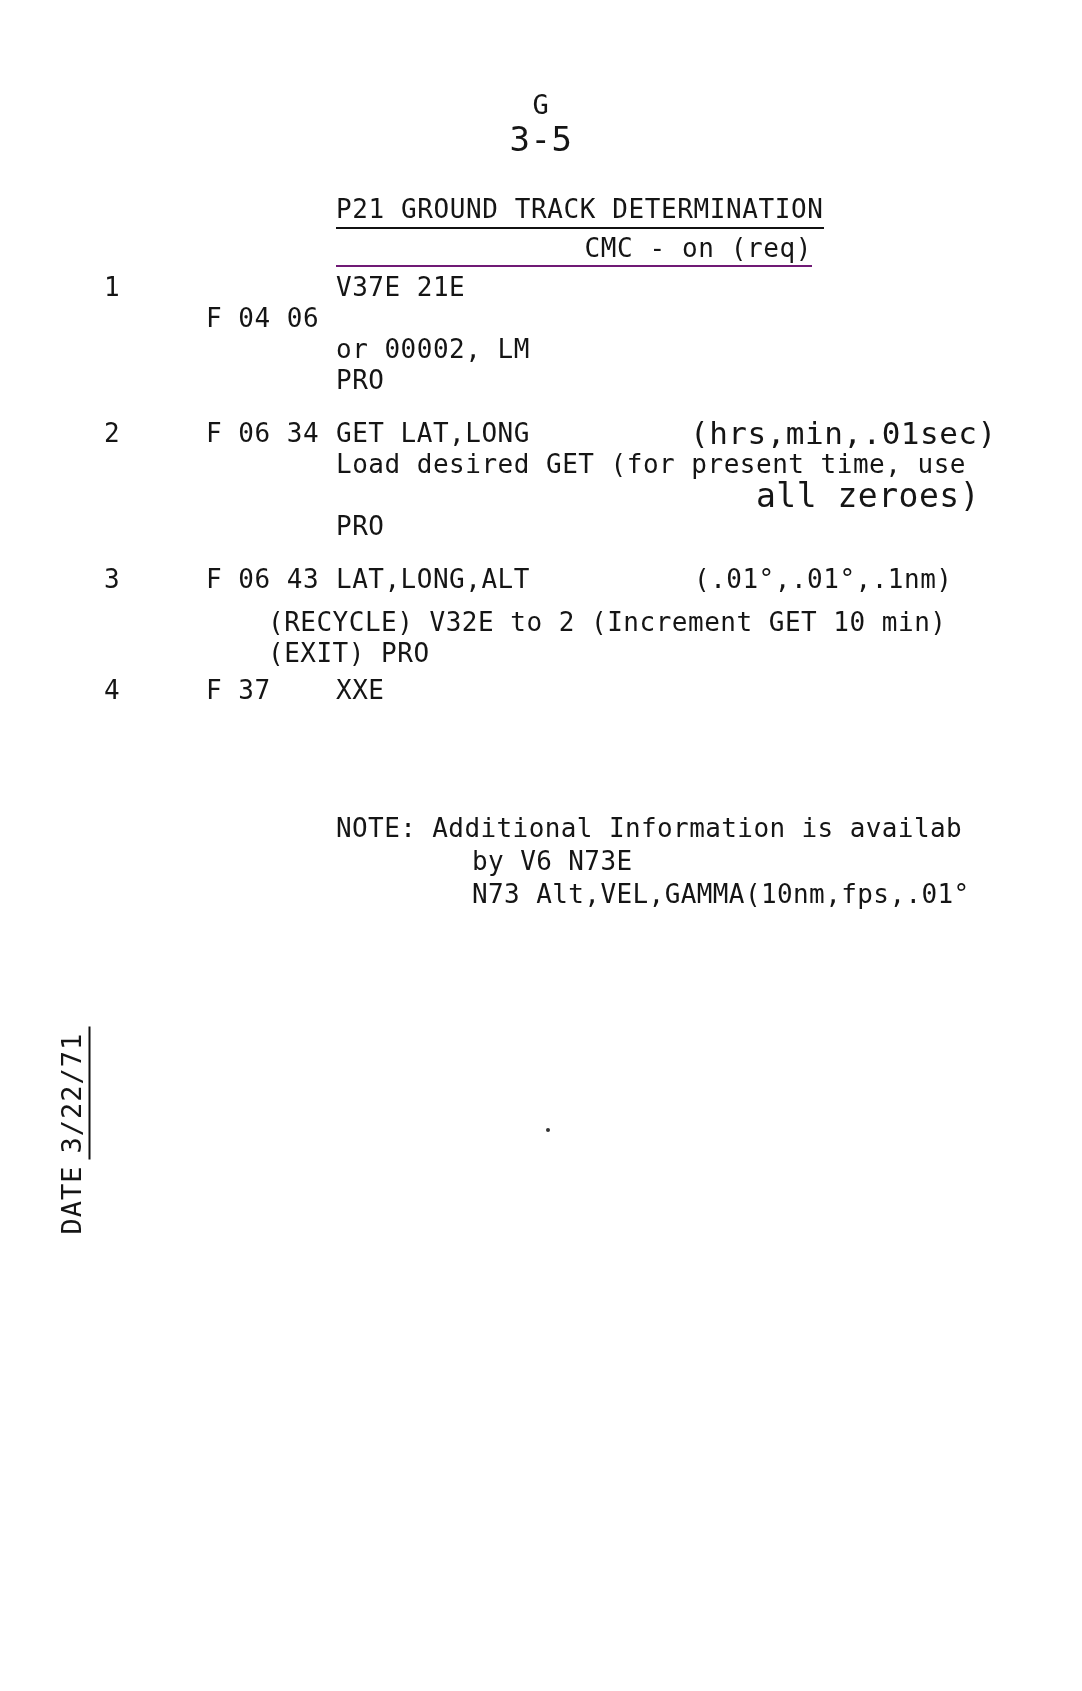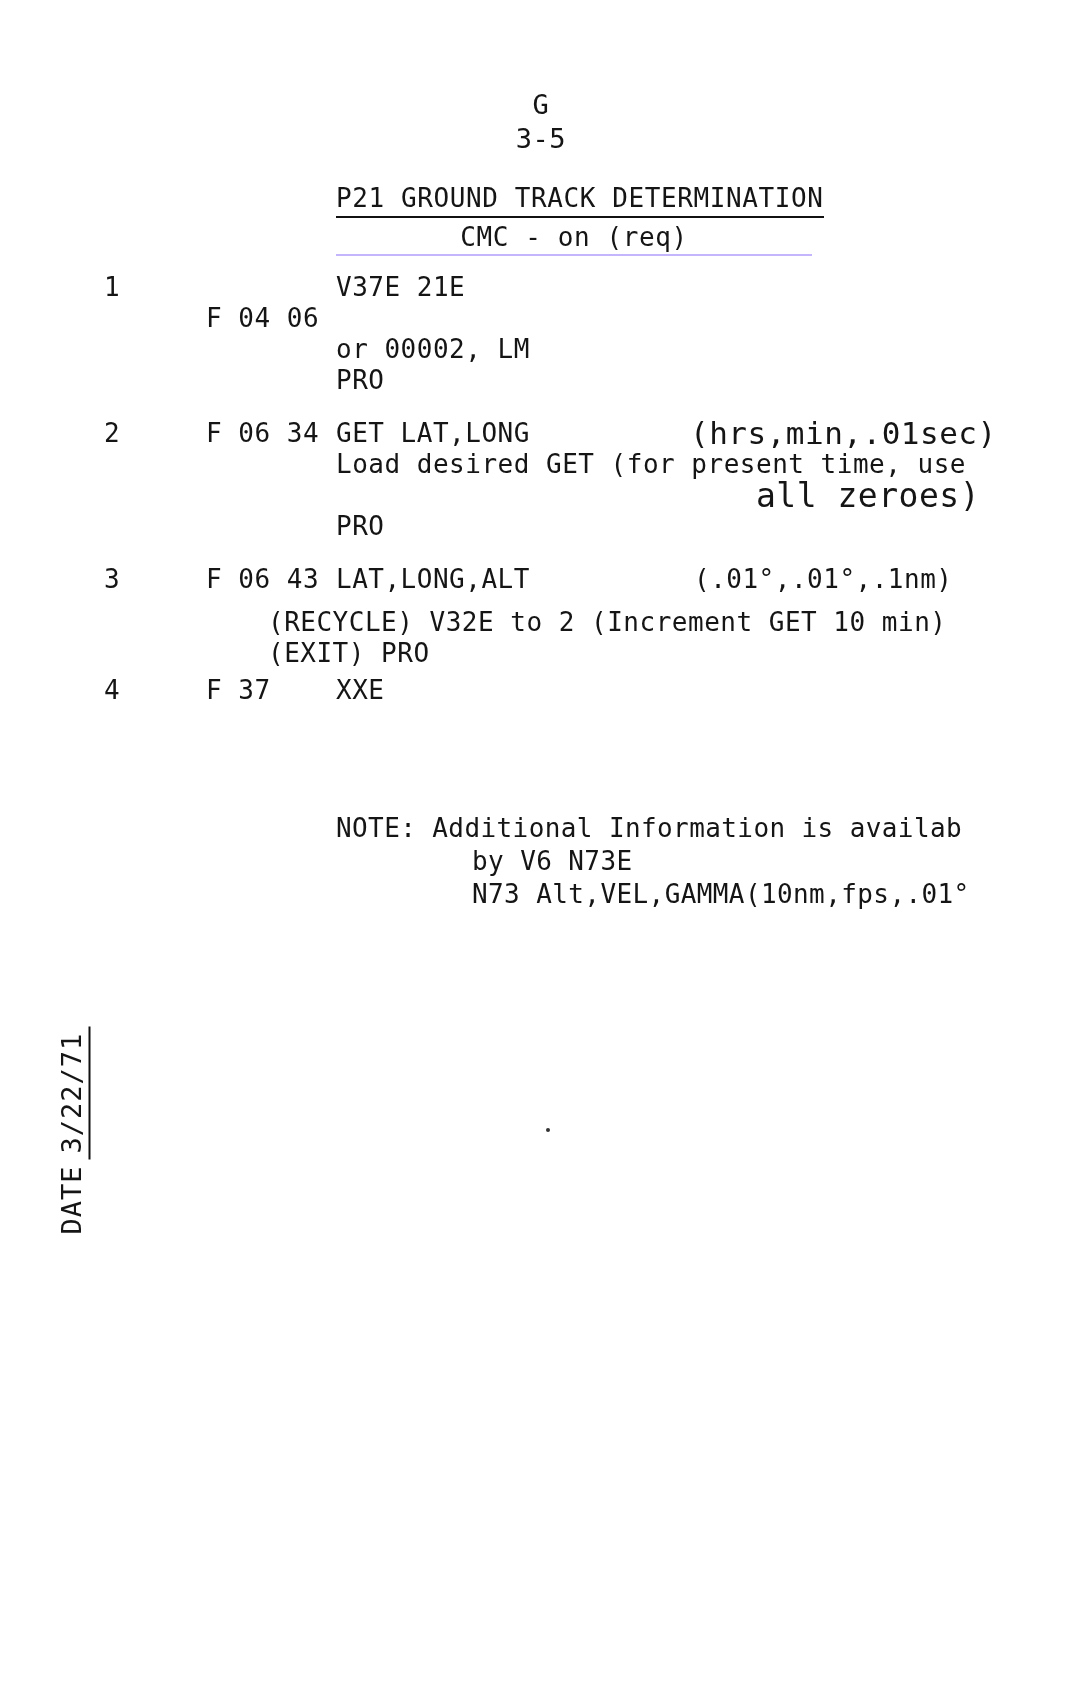--- a/index.html
+++ b/index.html
@@ -28,48 +28,49 @@
     left: 0;
     width: 1082px;
     text-align: center;
   }
   .hdr-letter {
     font-size: 27px;
     line-height: 34px;
     letter-spacing: 0.5px;
   }
   .hdr-page {
-    font-size: 27px;
+    font-size: 34px;
     line-height: 34px;
     letter-spacing: 0.5px;
   }
 
   .title-block {
     position: absolute;
     top: 182px;
     left: 336px;
     width: 640px;
   }
   .doc-title {
     font-size: 26px;
     line-height: 32px;
     letter-spacing: 0.6px;
     white-space: nowrap;
     border-bottom: 2px solid #111;
     padding-bottom: 2px;
     display: inline-block;
+    margin-top: 11px;
   }
   .doc-subtitle {
     font-size: 26px;
     line-height: 32px;
     letter-spacing: 0.6px;
-    text-align: center;
+    text-align: right;
     width: 476px;
     margin-top: 3px;
-    border-bottom: 2px solid #c4b5fd;
+    border-bottom: 2px solid #701a75;
     padding-bottom: 1px;
   }
 
   
   .steps {
     position: absolute;
     top: 272px;
     left: 0;
     width: 1082px;
   }

